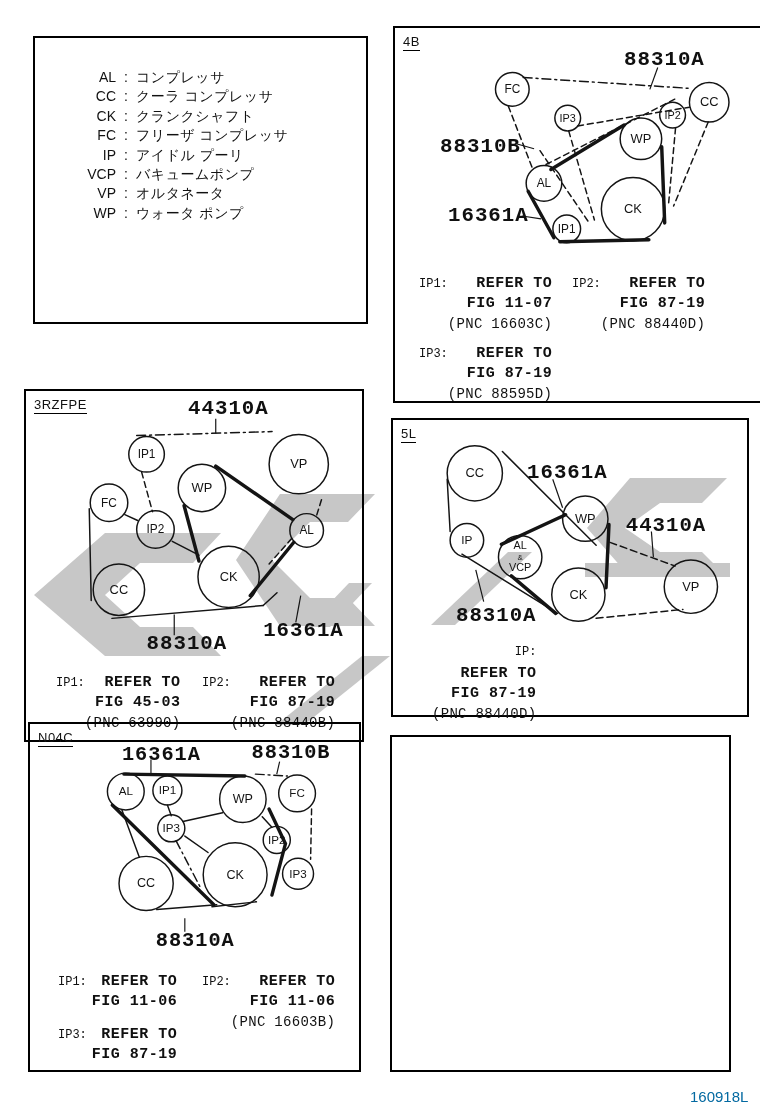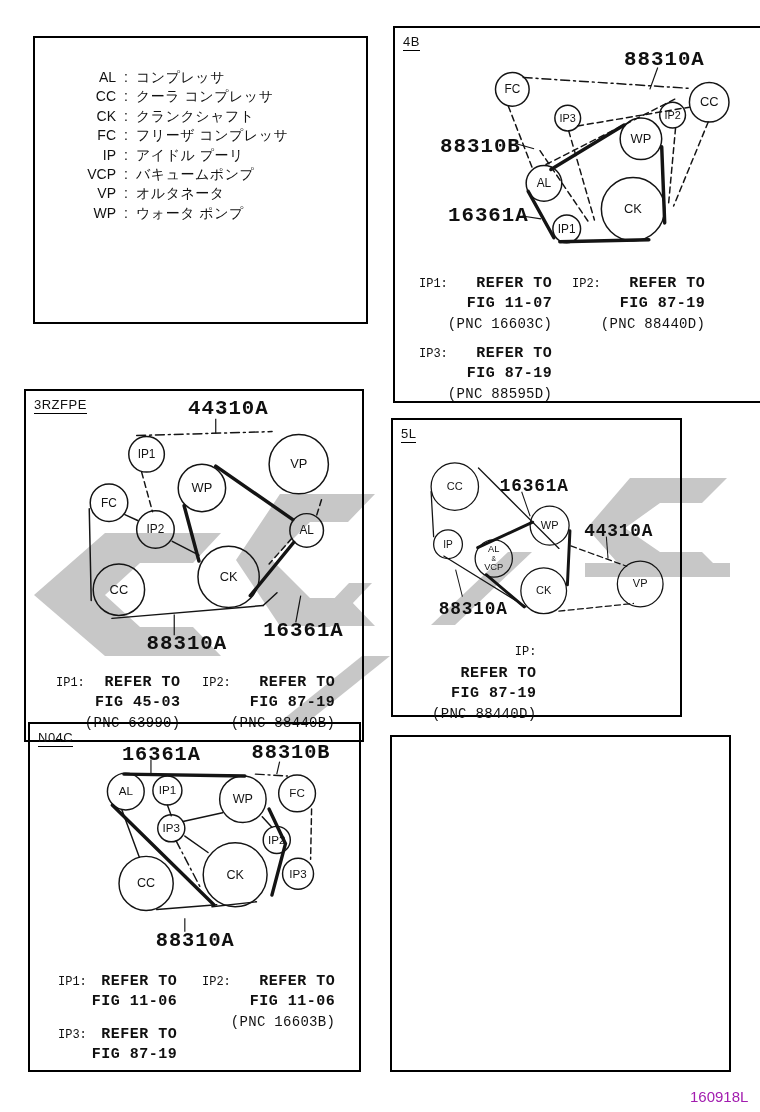--- a/index.html
+++ b/index.html
@@ -18,21 +18,21 @@
   .note{position:absolute;display:flex;gap:5px;font-family:"Liberation Mono",monospace;color:#101010;}
   .note-prefix{font-size:12px;padding-top:3px;white-space:nowrap;}
   .note-line{font-weight:bold;font-size:15px;line-height:20px;letter-spacing:.5px;white-space:nowrap;}
   .note-pnc{font-size:14px;line-height:20px;letter-spacing:.3px;margin-left:-5px;white-space:nowrap;font-family:Liberation Mono, monospace;}
   
   #legend-panel{padding:30px 0 0 33px;}
   .legend-row{display:flex;line-height:19.4px;font-size:14px;}
   .legend-abbr{width:48px;text-align:right;}
   .legend-colon{width:20px;text-align:center;}
   .legend-desc{letter-spacing:.5px;}
-  #footer-code{position:absolute;left:690px;top:1088px;font-size:15px;color:#a21caf;z-index:2;}
+  #footer-code{position:absolute;left:690px;top:1088px;font-size:15px;color:#0369a1;z-index:2;}
 </style>
 </head>
 <body>
 
 <div id="page">
 
   <svg id="watermark">
       <polygon points="221,533 105,533 34,595 105,656 221,656 193,627 140,627 105,595 140,563 193,563" fill="#c7c7c7"></polygon>
       <polygon points="375,494 280,494 236,560 280,626 375,626 348,598 310,598 272,560 310,522 348,522" fill="#c7c7c7"></polygon>
       <polygon points="727,478 630,478 587,528 630,577 727,577 702,552 660,552 625,528 660,503 702,503" fill="#c7c7c7"></polygon>
@@ -202,21 +202,21 @@
           <span class="note-prefix">IP2:</span>
           <div>
             <div class="note-line">REFER TO</div>
             <div class="note-line">FIG 87-19</div>
             <div class="note-pnc">(PNC 88440B)</div>
           </div>
         </div>
       </div>
   </div>
 
-  <div class="panel" style="left: 391px; top: 418px; width: 291px; height: 299px;">
+  <div class="panel" style="left: 391px; top: 418px; width: 358px; height: 299px;">
     <span class="panel-title">5L</span>
     <svg class="diagram" viewBox="0 0 339 299">
         <polyline points="45,60 48,113" fill="none" stroke="#141414" stroke-width="1.5" stroke-linecap="round"></polyline>
         <polyline points="60,136 157,196" fill="none" stroke="#141414" stroke-width="1.5" stroke-linecap="round"></polyline>
         <polyline points="101,32 196,127" fill="none" stroke="#141414" stroke-width="1.5" stroke-linecap="round"></polyline>
         <polyline points="100,126 165,96" fill="none" stroke="#141414" stroke-width="3.5" stroke-linecap="round"></polyline>
         <polyline points="110,158 155,196" fill="none" stroke="#141414" stroke-width="3.5" stroke-linecap="round"></polyline>
         <polyline points="209,106 206,170" fill="none" stroke="#141414" stroke-width="3.5" stroke-linecap="round"></polyline>
         <polyline points="210,124 276,148" fill="none" stroke="#141414" stroke-width="1.5" stroke-linecap="round" stroke-dasharray="7 4"></polyline>
         <polyline points="196,201 284,192" fill="none" stroke="#141414" stroke-width="1.5" stroke-linecap="round" stroke-dasharray="7 4"></polyline>

